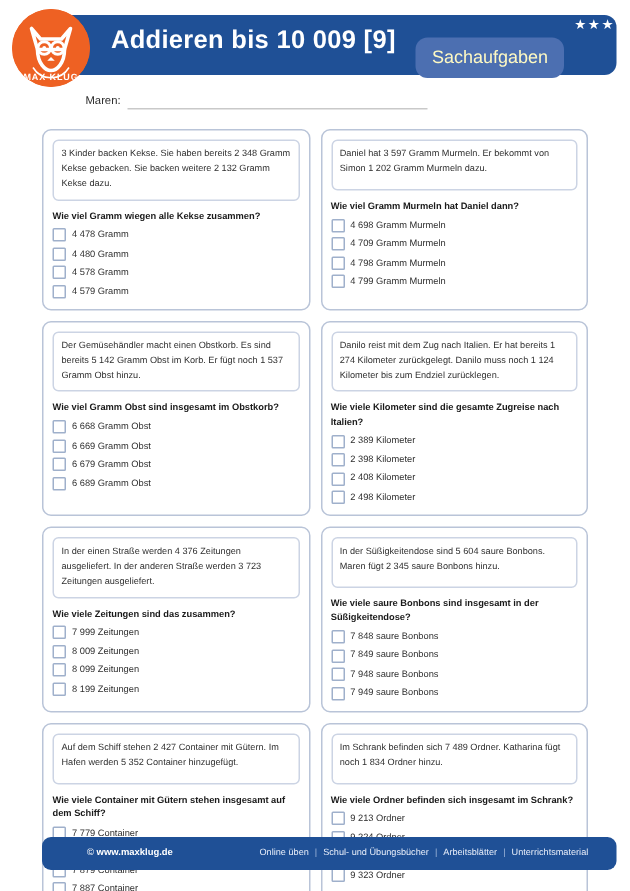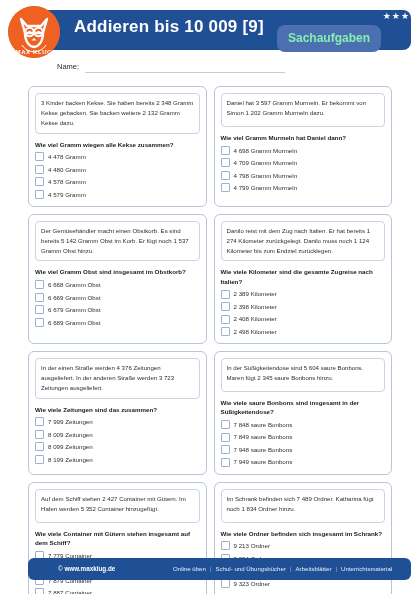--- a/index.html
+++ b/index.html
@@ -54,23 +54,23 @@
     font-size: 9px;
     color: #ffffff;
     letter-spacing: 1px;
     line-height: 9px;
   }
   .badge {
     position: absolute;
     left: 277px;
     top: 25px;
     background: #4c6fb1;
-    color: #86efac;
+    color: #fef9c3;
     font-size: 12px;
-    font-weight: bold;
+    font-weight: normal;
     padding: 7px 11px 8px 11px;
     border-radius: 8px;
     white-space: nowrap;
     line-height: 12px;
   }
 
   
   .logo {
     position: absolute;
     left: 8px;
@@ -215,21 +215,21 @@
         <circle cx="21.5" cy="26" r="1.3" fill="#ffffff"></circle>
         <circle cx="30.5" cy="26" r="1.3" fill="#ffffff"></circle>
         <path d="M26 32 L23.5 34.5 L28.5 34.5 Z" fill="#ffffff"></path>
         <path d="M14 39 A14 14 0 0 0 38 39" fill="none" stroke="#ffffff" stroke-width="1"></path>
         <text x="26" y="47.5" font-family="Liberation Sans, sans-serif" font-size="6" font-weight="bold" fill="#ffffff" text-anchor="middle" letter-spacing="0.6">MAX KLUG</text>
       </svg>
     </div>
   </div>
 
   <div class="name-row">
-    <span class="name-label">Name:</span>
+    <span class="name-label">Maren:</span>
     <span class="name-line"></span>
   </div>
 
   <div class="grid">
 
     <div class="card">
       <div class="stem">3 Kinder backen Kekse. Sie haben bereits 2 348 Gramm Kekse gebacken. Sie backen weitere 2 132 Gramm Kekse dazu.</div>
       <div class="question">Wie viel Gramm wiegen alle Kekse zusammen?</div>
       <div class="options">
         <div class="option">

